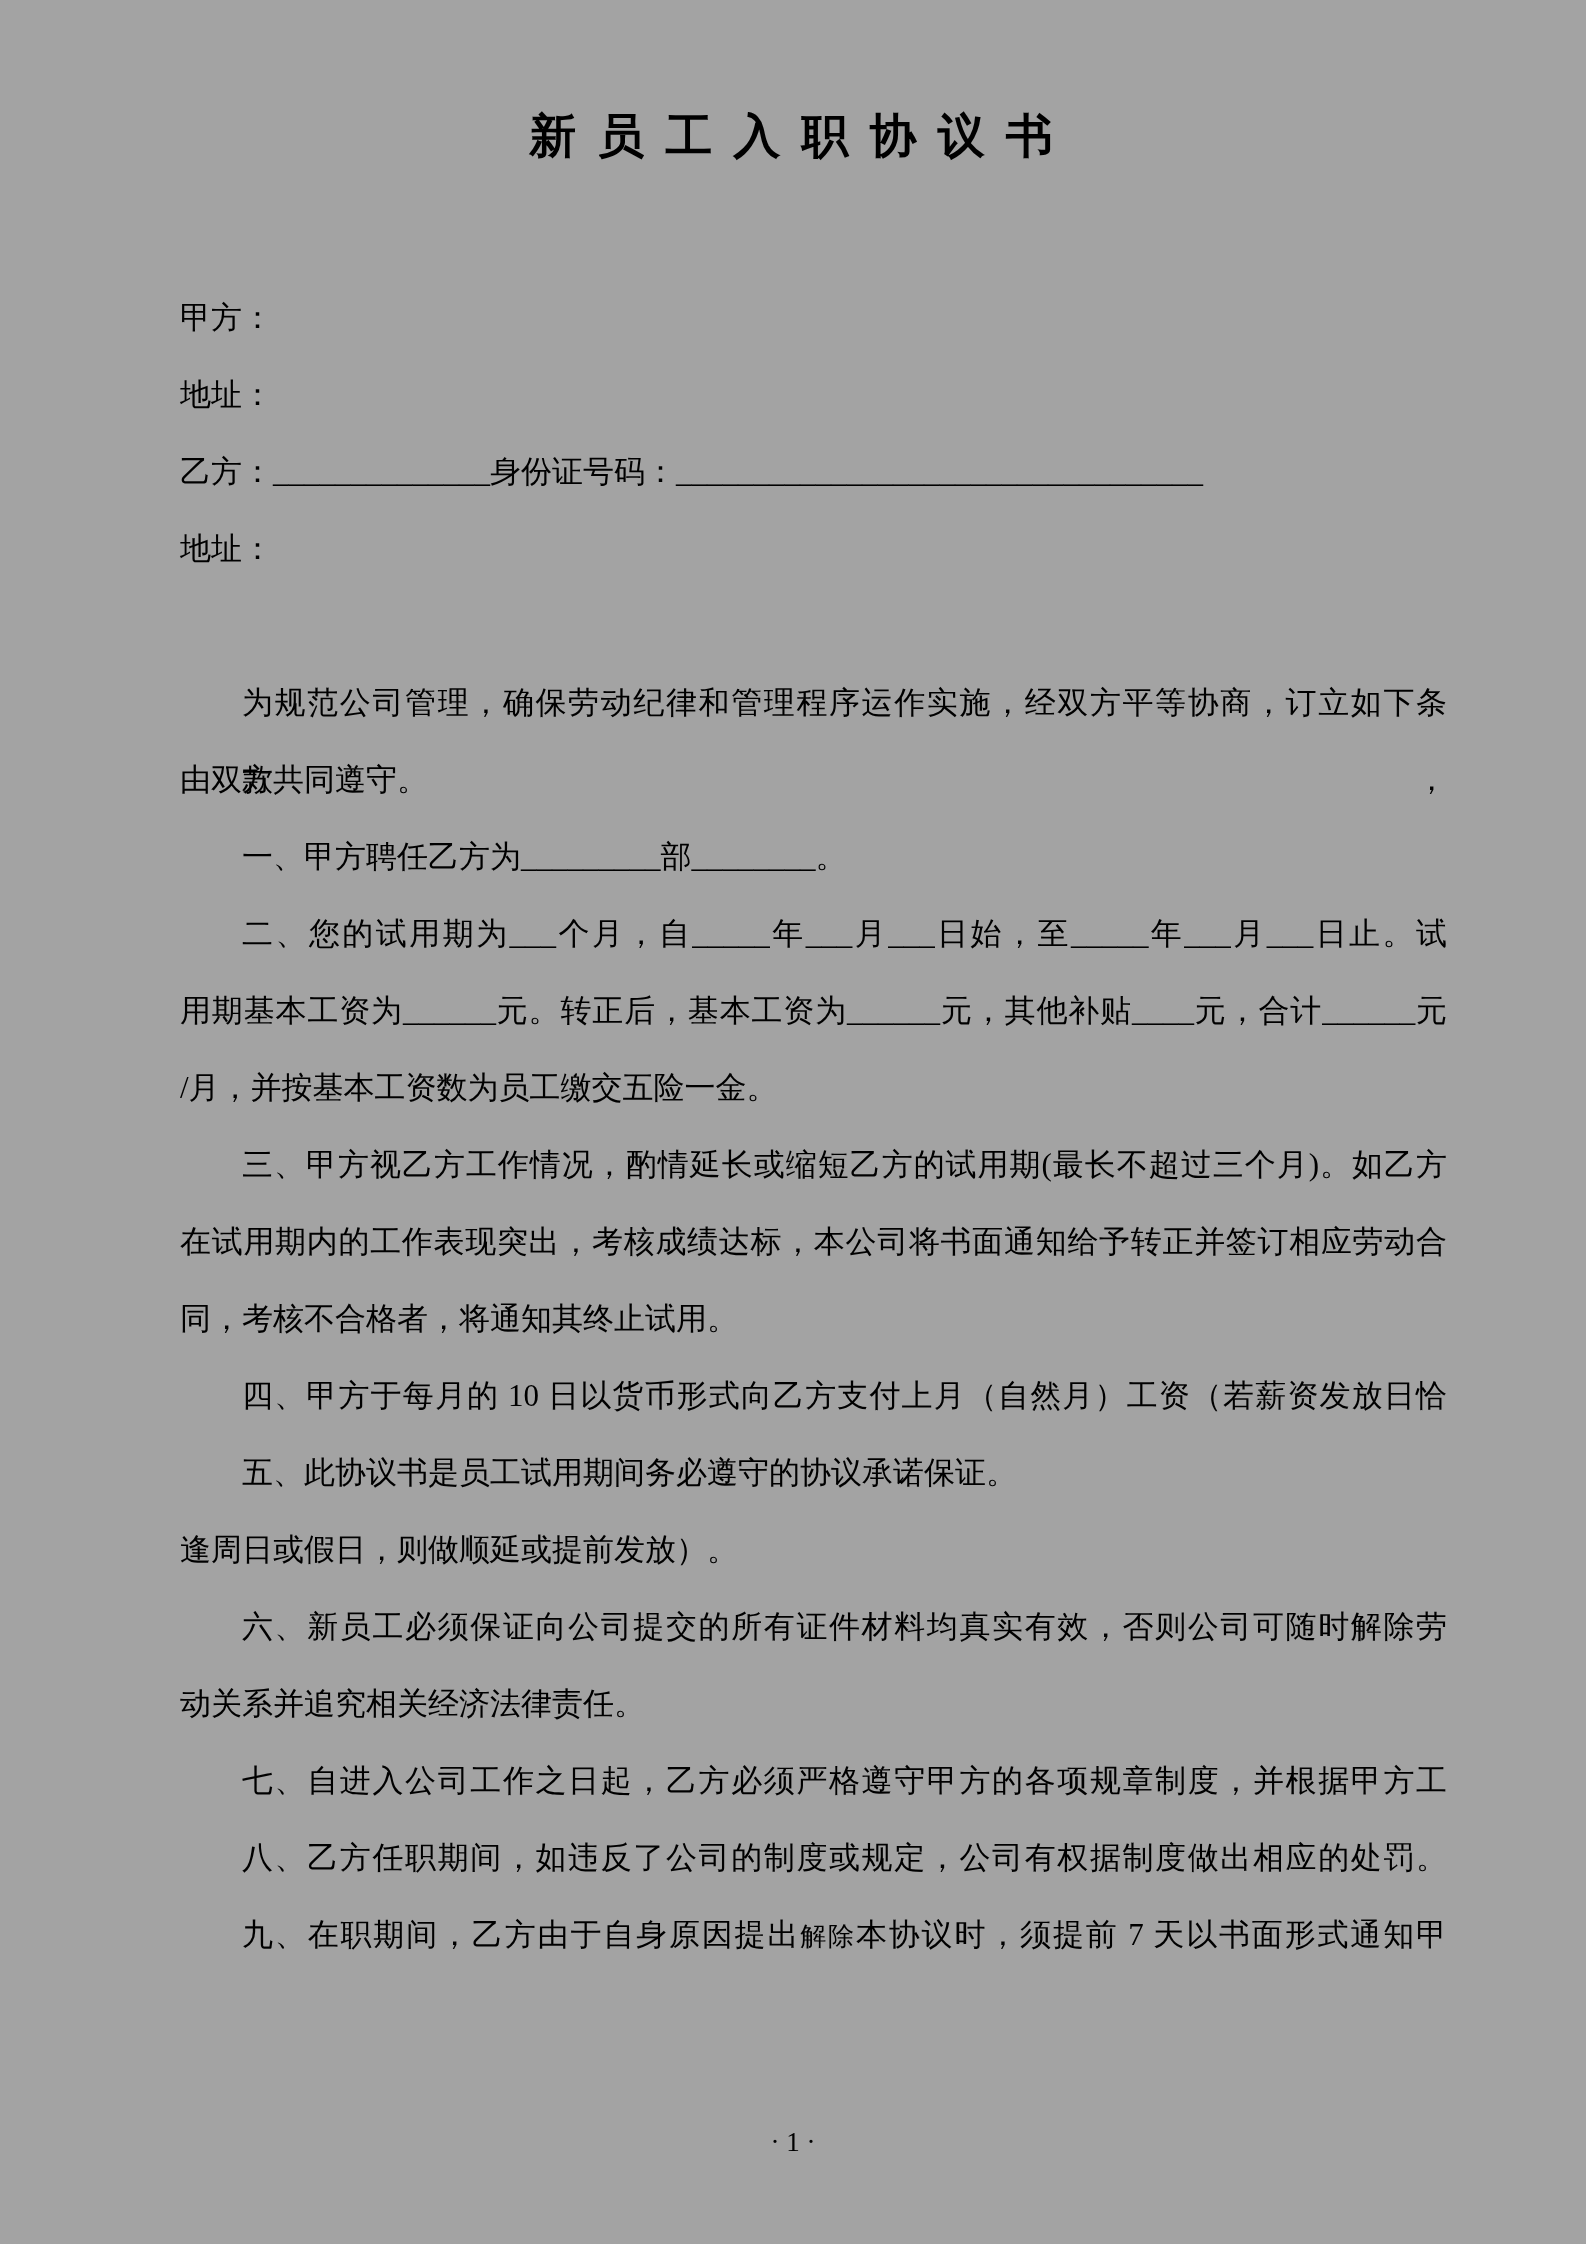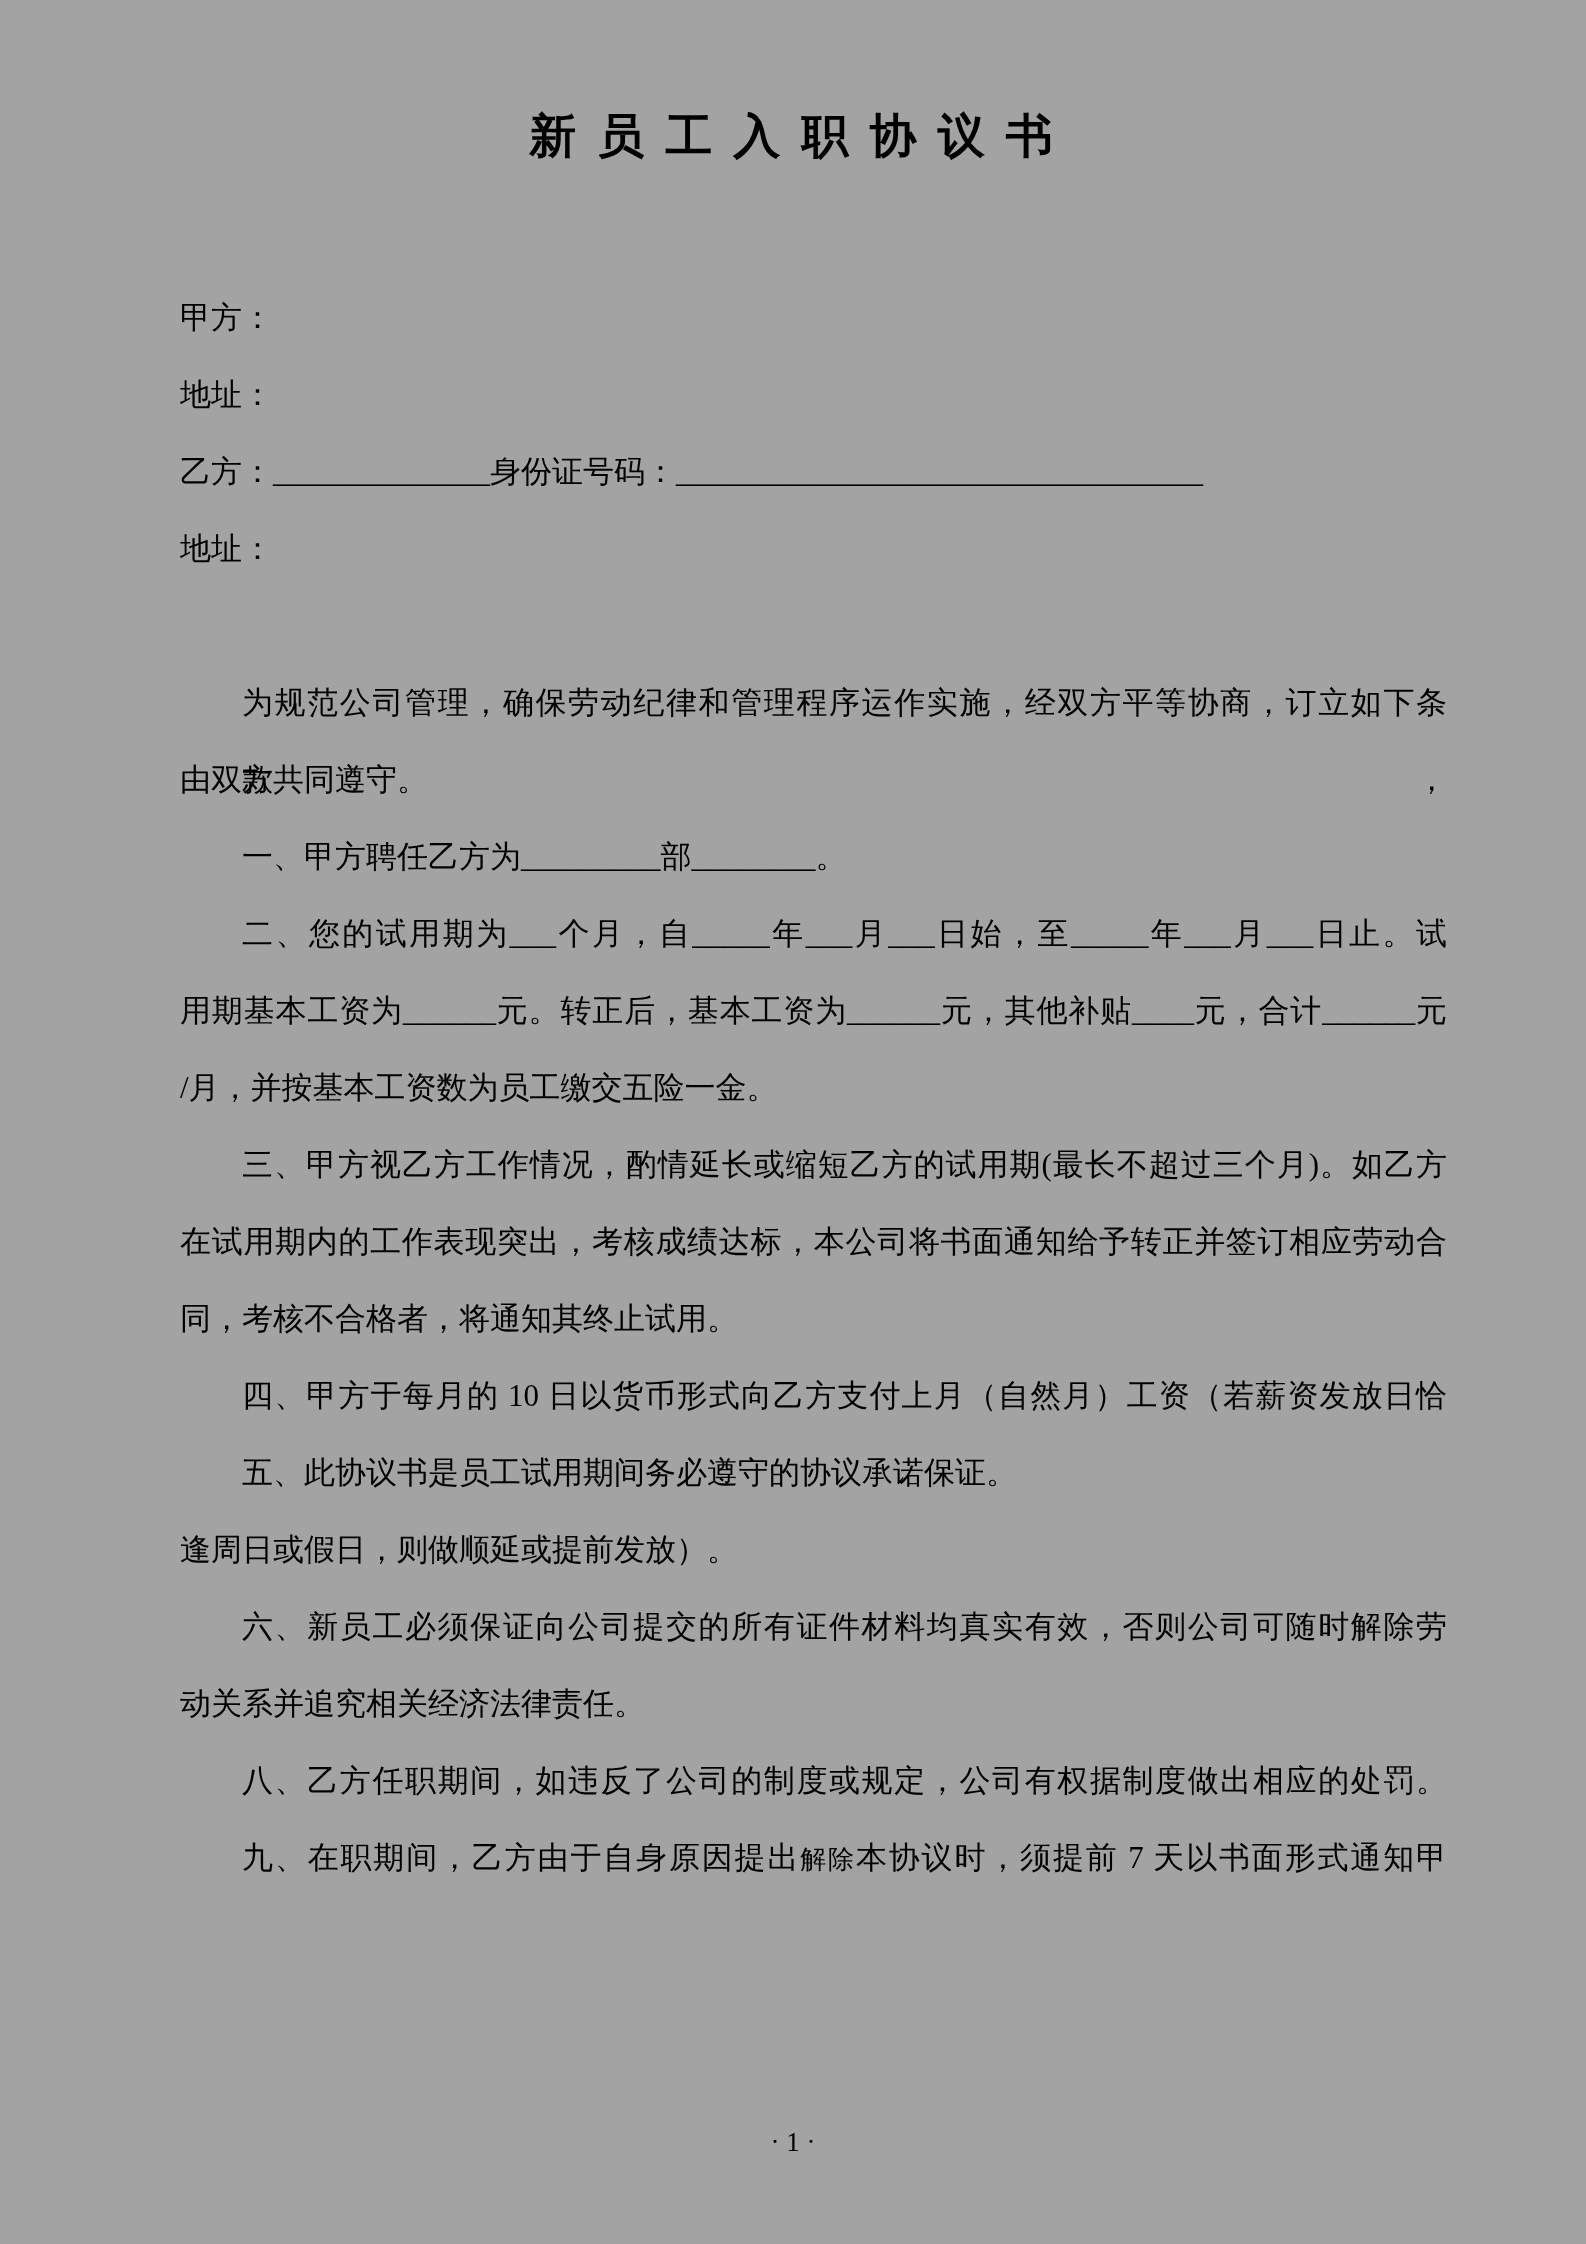--- a/index.html
+++ b/index.html
@@ -87,20 +87,21 @@
     <div class="ln">同，考核不合格者，将通知其终止试用。</div>
 
     <div class="ln ind just">四、甲方于每月的 10 日以货币形式向乙方支付上月（自然月）工资（若薪资发放日恰</div>
     <div class="ln ind">五、此协议书是员工试用期间务必遵守的协议承诺保证。</div>
 
     <div class="ln">逢周日或假日，则做顺延或提前发放）。</div>
 
     <div class="ln ind just">六、新员工必须保证向公司提交的所有证件材料均真实有效，否则公司可随时解除劳</div>
     <div class="ln">动关系并追究相关经济法律责任。</div>
 
+    <div class="ln ind just">七、自进入公司工作之日起，乙方必须严格遵守甲方的各项规章制度，并根据甲方工</div>
 
     <div class="ln ind just">八、乙方任职期间，如违反了公司的制度或规定，公司有权据制度做出相应的处罚。</div>
 
     <div class="ln ind just"><span>九、在职期间，乙方由于自身原因提出</span><span class="small-run">解除</span><span>本协议时，须提前 7 天以书面形式通知甲</span></div>
   </div>
 
   <div class="page-footer">· 1 ·</div>
 
 </div>
 

